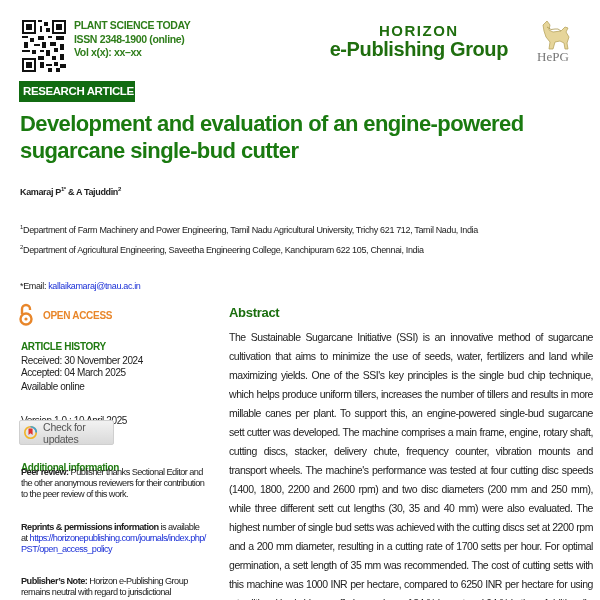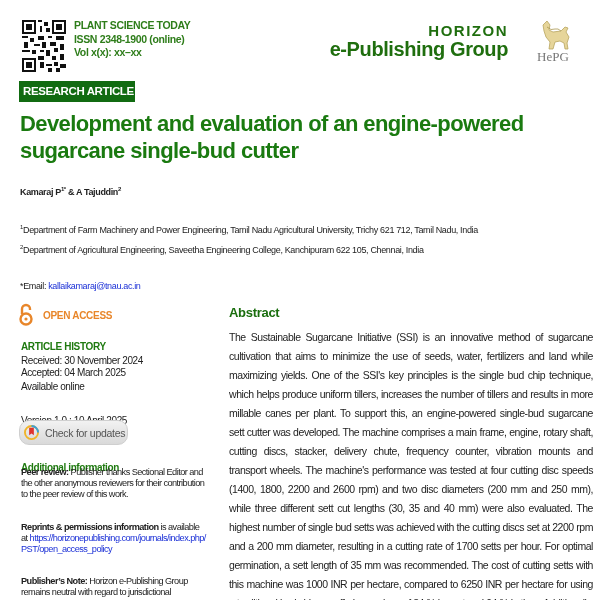--- a/index.html
+++ b/index.html
@@ -9,21 +9,21 @@
 
   
   .qr { left: 22px; top: 20px; width: 44px; height: 52px; }
   .journal { left: 74px; top: 19px; font-size: 10.5px; line-height: 13.5px; font-weight: bold; letter-spacing: -0.35px; }
   .journal .name { color: #2e7d1a; }
   .journal .issn, .journal .vol { color: #2e7d1a; }
   .journal .doi { color: #1a2fd6; }
 
   
   .horizon { right: 92px; top: 22px; text-align: right; font-weight: bold; color: #1f6e0e; }
-  .horizon .h1 { font-size: 15px; letter-spacing: 1.5px; line-height: 18px; }
+  .horizon .h1 { font-size: 15px; letter-spacing: 1.5px; line-height: 18px; text-align: center; }
   .horizon .h2 { font-size: 20px; letter-spacing: -0.4px; line-height: 18px; }
   .logo { left: 535px; top: 14px; width: 40px; height: 50px; }
   .logo-text { left: 537px; top: 49px; font-family: "Liberation Serif", serif; font-size: 13px; color: #777; }
 
   
   .badge { left: 19px; top: 81px; width: 116px; height: 21px; background: #116b11; color: #fff; font-weight: bold; font-size: 11.5px; line-height: 21px; padding-left: 4px; letter-spacing: -0.4px; }
 
   
   .title { left: 20px; top: 110px; width: 560px; font-size: 22px; line-height: 27px; font-weight: bold; color: #1a7a10; letter-spacing: -0.6px; }
 
@@ -43,21 +43,21 @@
   .oa-icon { width: 16px; height: 24px; }
   .oa-label { margin-left: 9px; font-size: 10px; font-weight: bold; color: #e8862a; letter-spacing: -0.3px; }
 
   .hist-head { left: 21px; top: 341px; font-size: 10px; font-weight: bold; color: #1f7a10; letter-spacing: -0.35px; text-align: right; }
   .hist { left: 21px; font-size: 10px; letter-spacing: -0.4px; color: #222; line-height: 12px; }
   .hist1 { top: 355px; }
   .hist2 { top: 367px; }
   .hist3 { top: 381px; }
   .hist4 { top: 415px; }
 
-  .cfu { left: 19px; top: 420px; width: 109px; height: 25px; background: linear-gradient(#f2f2f2, #d9d9d9); border: 1px solid #cfcfcf; border-radius: 10px; display: flex; align-items: center; padding-left: 4px; }
+  .cfu { left: 19px; top: 420px; width: 95px; height: 25px; background: linear-gradient(#f2f2f2, #d9d9d9); border: 1px solid #cfcfcf; border-radius: 2px; display: flex; align-items: center; padding-left: 4px; }
   .cfu-icon { width: 15px; height: 17px; }
   .cfu-label { margin-left: 6px; font-size: 10.5px; color: #555; font-family: "Liberation Sans", sans-serif; letter-spacing: -0.3px; }
 
   .add-head { left: 21px; top: 454px; font-size: 10px; font-weight: bold; color: #1f7a10; letter-spacing: -0.4px; margin-top: 8px; }
   .para { left: 21px; width: 185px; font-size: 9.2px; line-height: 11.2px; letter-spacing: -0.55px; color: #222; }
   .para b { font-weight: bold; }
   .para a { color: #1a2fd6; text-decoration: none; }
   .peer { top: 467px; }
   .reprints { top: 522px; }
   .pubnote { top: 576px; }

